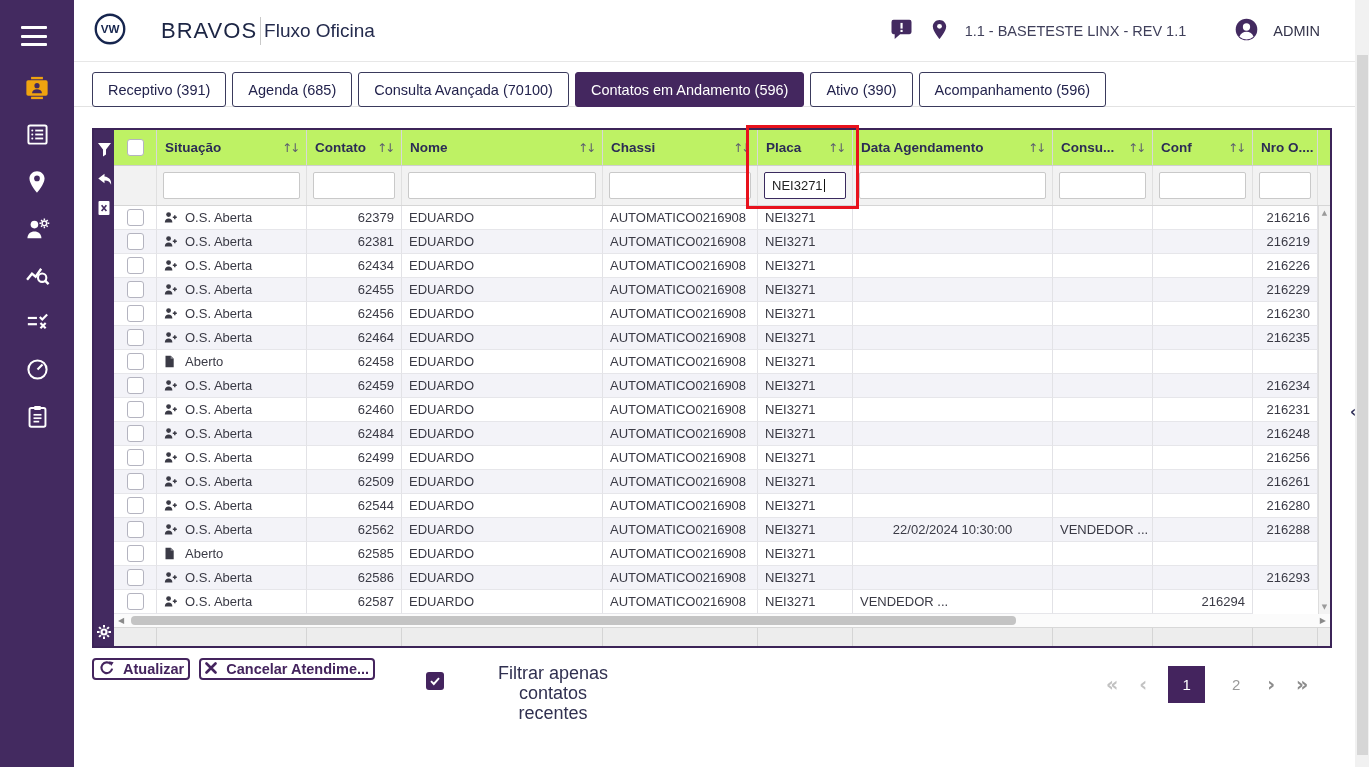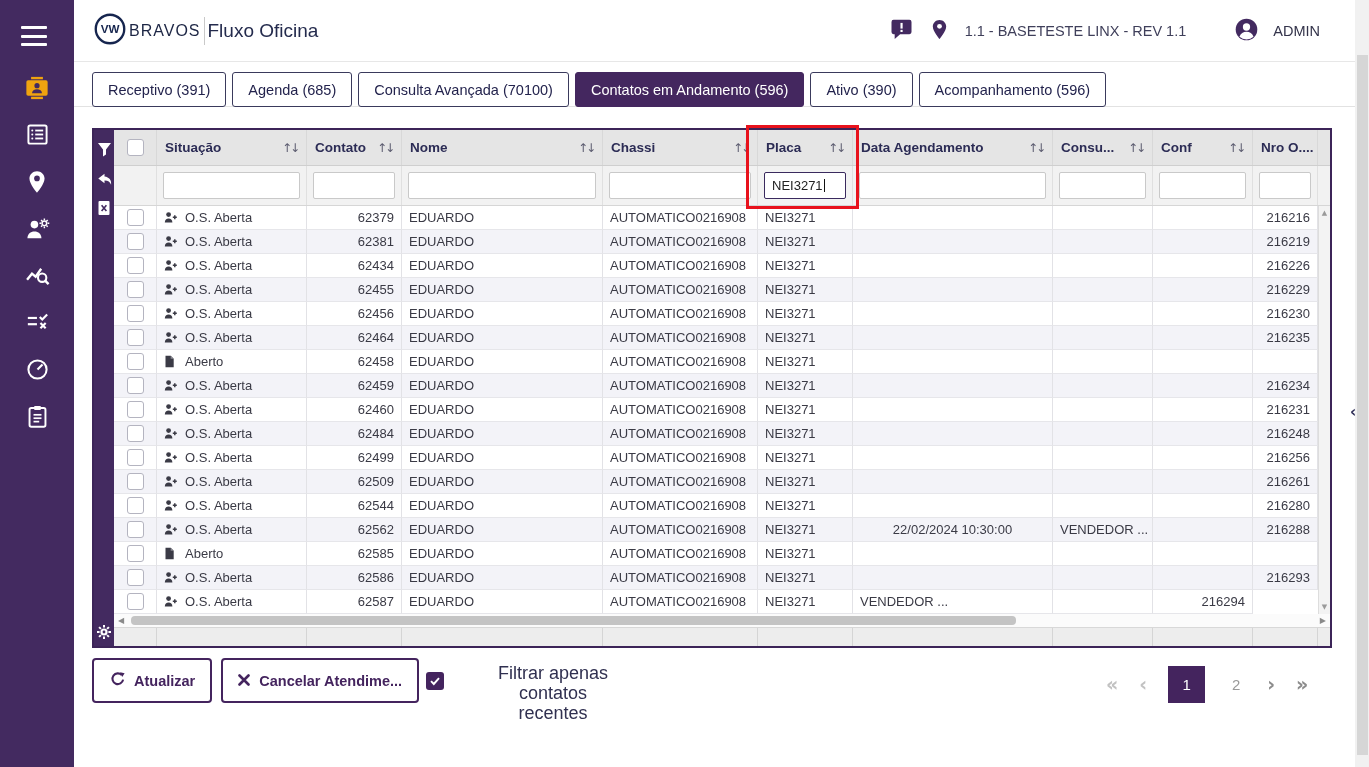--- a/index.html
+++ b/index.html
@@ -9,21 +9,21 @@
   
   .sidebar { position:absolute; left:0; top:0; width:74px; height:767px; background:#432a60; z-index:3; }
   .hamburger { position:absolute; left:21px; top:26px; width:26px; height:20px; display:flex; flex-direction:column; justify-content:space-between; cursor:pointer;}
   .hamburger span { display:block; height:3px; background:#fff; border-radius:1px; }
   .side-items { position:absolute; top:66px; left:0; width:74px; display:flex; flex-direction:column; align-items:center; }
   .side-item { height:47px; width:74px; display:flex; align-items:center; justify-content:center; cursor:pointer; }
 
   
   .app-header { position:absolute; left:74px; top:0; width:1281px; height:62px; background:#fff; border-bottom:1px solid #e7e7e7; z-index:2; }
   .brand-wrap { position:absolute; left:20px; top:0; height:62px; display:flex; align-items:center; gap:3px; }
-  .brand { font-size:16px; letter-spacing:1px; color:#1c2544; font-weight:400; }
+  .brand { font-size:22px; letter-spacing:1px; color:#1c2544; font-weight:400;margin-left:32px; }
   .brand-divider { width:1px; height:28px; background:#c9c9c9; }
   .page-title { font-size:19px; color:#242b4d; font-weight:400; }
   .header-right { position:absolute; right:35px; top:0; height:62px; display:flex; align-items:center; gap:14px; }
   .env-text { font-size:14.5px; color:#3f3f5a; margin-right:34px; }
   .admin-text { font-size:14.5px; color:#33334a; }
 
   
   .tabs { position:absolute; left:92px; top:72px; display:flex; gap:6px; z-index:2; }
   .tab { height:35px; border:1px solid #3a3a5c; border-radius:3px; background:#fff; color:#23234d;
          font-size:14.5px; display:flex; align-items:center; padding:0 15px; cursor:pointer; white-space:nowrap; }
@@ -32,21 +32,21 @@
 
   
   .table { position:absolute; left:92px; top:128px; width:1240px; height:520px; border:2px solid #3c2458; display:flex; background:#fff; z-index:1; }
   .tool-strip { width:20px; background:#432a60; display:flex; flex-direction:column; align-items:center; padding-top:12px; gap:13px; }
   .tool-strip .tool { width:16px; height:16px; display:flex; align-items:center; justify-content:center; cursor:pointer; }
   .tool-gear { margin-top:auto; margin-bottom:6px; }
   .table-main { flex:1; display:flex; flex-direction:column; position:relative; }
 
   .grid { display:grid; grid-template-columns:43px 150px 95px 201px 155px 95px 200px 100px 100px 65px; }
 
-  .thead-row { height:36px; background:#e5e5e5; border-bottom:1px solid #cfcfcf; }
+  .thead-row { height:36px; background:#bef264; border-bottom:1px solid #cfcfcf; }
   .hcell { display:flex; align-items:center; justify-content:space-between; padding:0 8px; border-right:1px solid #d8d8d8;
            font-size:13.5px; font-weight:bold; color:#2c2c55; cursor:pointer; overflow:hidden; white-space:nowrap; }
   .sort { font-family:"DejaVu Sans",sans-serif; font-size:12px; color:#5a5a6e; letter-spacing:-2px; font-weight:normal; margin-left:4px; }
 
   .tfilter-row { height:40px; background:#f2f2f2; border-bottom:1px solid #d6d6d6; }
   .fcell { display:flex; align-items:center; justify-content:center; border-right:1px solid #e0e0e0; padding:0 6px; }
   .finput { width:100%; height:27px; background:#fff; border:1px solid #c9c9c9; border-radius:2px;
             font-size:13px; color:#222; display:flex; align-items:center; padding:0 7px; }
   .finput.focused { border:1px solid #3a2a5e; }
   .caret { display:inline-block; width:1px; height:13px; background:#111; margin-left:1px; }
@@ -72,22 +72,22 @@
   .tfoot-row .fcellb { border-right:1px solid #d5d5d5; }
 
   .vscroll { position:absolute; right:0; top:76px; width:12px; height:408px; background:#f3f3f3; border-left:1px solid #dddddd;
              display:flex; flex-direction:column; justify-content:space-between; align-items:center; z-index:2; }
   .varrow { font-size:7px; color:#9a9a9a; padding:3px 0; cursor:pointer; font-family:"DejaVu Sans",sans-serif; }
 
   .highlight-box { position:absolute; left:746px; top:125px; width:113px; height:84px; border:3px solid #e8121c; z-index:6; pointer-events:none; }
 
   
   .footer-buttons { position:absolute; left:92px; top:658px; display:flex; gap:9px; z-index:2; }
-  .btn { height:45px; border:2px solid #44245e; border-radius:4px; background:#fff; color:#44245e;
-         font-size:14.5px; font-weight:bold; display:flex; align-items:center; gap:9px; padding:0 15px; cursor:pointer; white-space:nowrap; }
+  .btn { height:22px; border:2px solid #44245e; border-radius:4px; background:#fff; color:#44245e;
+         font-size:14.5px; font-weight:bold; display:flex; align-items:center; gap:9px; padding:0 4px; cursor:pointer; white-space:nowrap; }
   .recent-cb { position:absolute; left:426px; top:672px; width:18px; height:18px; background:#44245e; border-radius:3px;
                display:flex; align-items:center; justify-content:center; cursor:pointer; z-index:2; }
   .recent-label { position:absolute; left:468px; top:663px; width:170px; text-align:center; font-size:18px; color:#303050; line-height:20px; z-index:2; }
 
   .pagination { position:absolute; left:1106px; top:665px; height:38px; display:flex; align-items:center; gap:21px; z-index:2; }
   .pg-nav { font-size:19px; font-weight:bold; color:#8c8c8c; cursor:pointer; font-family:"DejaVu Sans",sans-serif; }
   .pg-nav.dim { color:#c2c2c2; }
   .pg-num { font-size:15px; color:#9a9a9a; cursor:pointer; min-width:20px; text-align:center; }
   .pg-num.active { width:37px; height:37px; background:#44245e; color:#fff; display:flex; align-items:center; justify-content:center; }
 

